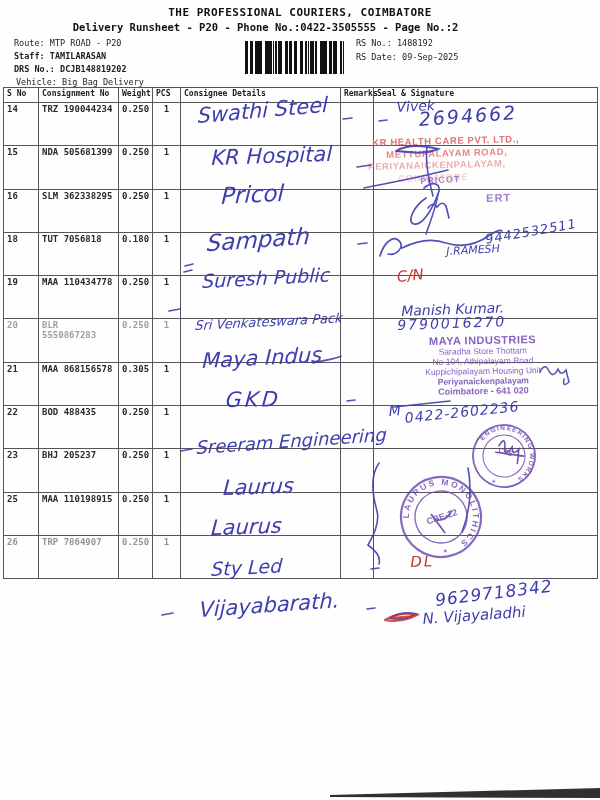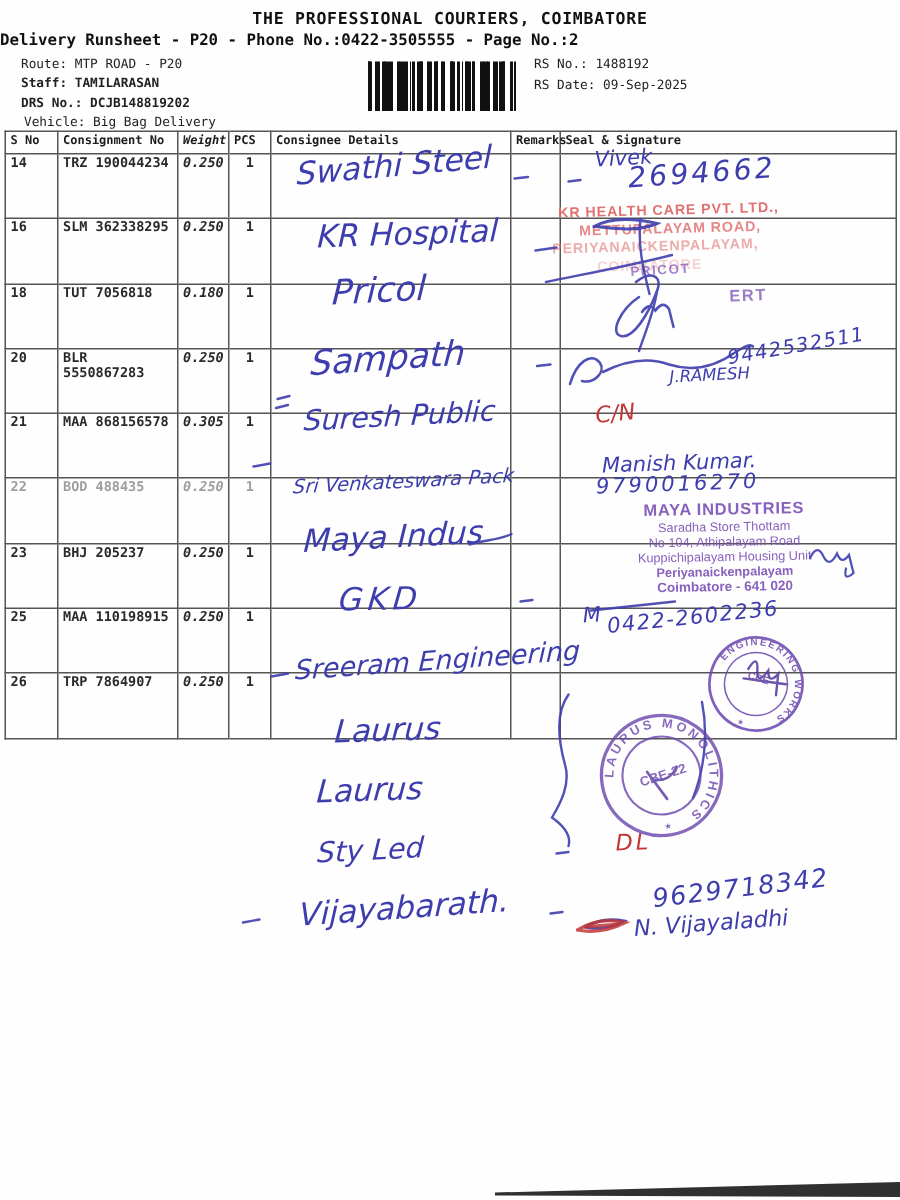--- a/index.html
+++ b/index.html
@@ -1,37 +1,37 @@
 <!DOCTYPE html>
 <html><head>
 <meta charset="utf-8">
 <style>
   html,body{margin:0;padding:0;}
   body{width:600px;height:800px;position:relative;background:#fefefe;overflow:hidden;
        font-family:"DejaVu Sans Mono",monospace;color:#222;}
   .abs{position:absolute;white-space:nowrap;}
   .print{font-family:"DejaVu Sans Mono",monospace;font-weight:700;color:#2a2a2a;}
   .title{left:0;top:6px;width:600px;text-align:center;font:700 11px "DejaVu Sans Mono",monospace;letter-spacing:.5px;color:#111;}
-  .subtitle{left:0;top:21px;width:531px;text-align:left;font:700 10.5px "DejaVu Sans Mono",monospace;color:#111;}
+  .subtitle{left:0;top:21px;width:531px;text-align:center;font:700 10.5px "DejaVu Sans Mono",monospace;color:#111;}
   .meta{font:400 8.5px "DejaVu Sans Mono",monospace;color:#222;}
   .meta.b{font-weight:700;}
   
   .barcode{left:245px;top:41px;width:99px;height:33px;background-color:#fff;
     background-image:
       repeating-linear-gradient(90deg,#111 0 2px,rgba(0,0,0,0) 2px 5px),
       repeating-linear-gradient(90deg,#111 0 1px,rgba(0,0,0,0) 1px 7px),
       repeating-linear-gradient(90deg,#111 0 3px,rgba(0,0,0,0) 3px 11px);}
   
   #runsheet{position:absolute;left:3px;top:87px;width:594px;border-collapse:collapse;table-layout:fixed;}
   #runsheet th,#runsheet td{border:1px solid #555;padding:1px 3px;vertical-align:top;}
   #runsheet th{height:12px;font:700 8px "DejaVu Sans Mono",monospace;text-align:left;color:#1c1c1c;}
   #runsheet th:nth-child(7){text-align:left;}
   #runsheet td{height:40.3px;font:700 9px "DejaVu Sans Mono",monospace;}
   #runsheet td:nth-child(4){text-align:center;}
-  #runsheet th:nth-child(3),#runsheet td:nth-child(3){border-right-style:dashed;font-style:italic;}
+  #runsheet th:nth-child(3),#runsheet td:nth-child(3){border-right-style:dashed;}
   #runsheet th:nth-child(6),#runsheet td:nth-child(6){border-right-style:dashed;}
   #tbody tr:nth-child(6) .print{opacity:.45;}
   #tbody tr:nth-child(11) .print{opacity:.5;}
   
   .hw{position:absolute;font-family:"DejaVu Sans",sans-serif;font-style:italic;color:#3d3dae;
       transform-origin:left top;white-space:nowrap;}
   .red{color:#c23636;}
   .stampline{position:absolute;font-family:"Liberation Sans",sans-serif;font-weight:700;
       color:#e06a6a;letter-spacing:.6px;white-space:nowrap;transform-origin:left top;}
   .mayastamp{position:absolute;left:393px;top:334px;width:180px;text-align:center;
@@ -82,32 +82,50 @@
       <tr>
         <td><span class="print">14</span></td>
         <td><span class="print">TRZ 190044234</span></td>
         <td><span class="print">0.250</span></td>
         <td><span class="print">1</span></td>
         <td></td>
         <td></td>
         <td></td>
       </tr>
       <tr>
+        <td><span class="print">15</span></td>
+        <td><span class="print">NDA 505681399</span></td>
+        <td><span class="print">0.250</span></td>
+        <td><span class="print">1</span></td>
+        <td></td>
+        <td></td>
+        <td></td>
+      </tr>
+      <tr>
         <td><span class="print">16</span></td>
         <td><span class="print">SLM 362338295</span></td>
         <td><span class="print">0.250</span></td>
         <td><span class="print">1</span></td>
         <td></td>
         <td></td>
         <td></td>
       </tr>
       <tr>
         <td><span class="print">18</span></td>
         <td><span class="print">TUT 7056818</span></td>
         <td><span class="print">0.180</span></td>
+        <td><span class="print">1</span></td>
+        <td></td>
+        <td></td>
+        <td></td>
+      </tr>
+      <tr>
+        <td><span class="print">19</span></td>
+        <td><span class="print">MAA 110434778</span></td>
+        <td><span class="print">0.250</span></td>
         <td><span class="print">1</span></td>
         <td></td>
         <td></td>
         <td></td>
       </tr>
       <tr>
         <td><span class="print">20</span></td>
         <td><span class="print">BLR 5550867283</span></td>
         <td><span class="print">0.250</span></td>
         <td><span class="print">1</span></td>

